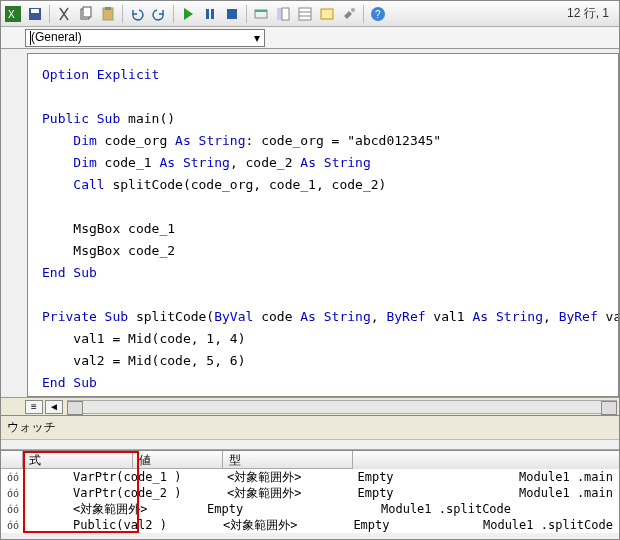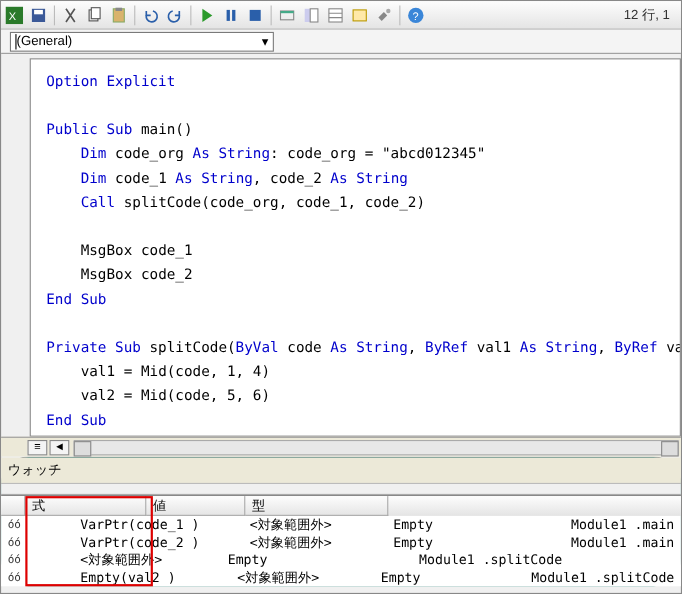--- a/index.html
+++ b/index.html
@@ -41,21 +41,21 @@
     align-items: center;
     gap: 6px;
     text-align: center;
   }
   .dropdown-bar {
     height: 22px;
     background: #f4f4f4;
     border-bottom: 1px solid #999;
     display: flex;
     align-items: center;
-    padding: 2px 8px;
+    padding: 2px 24px;
   }
   .dropdown-select {
     height: 18px;
     width: 240px;
     background: #fff;
     border: 1px solid #7a7a7a;
     font-size: 12px;
     padding: 0 4px;
     display: flex;
     align-items: center;
@@ -107,23 +107,22 @@
     position: absolute;
     top: 0;
     width: 14px;
     height: 12px;
     background: #ddd;
     border: 1px solid #888;
   }
   .h-scroll::before { left: -1px; }
   .h-scroll::after { right: -1px; }
   .watch-pane {
-    background: #0f766e;
+    background: #a3a3a3;
     border-top: 1px solid #888;
-    border-radius: 25px;
   }
   .watch-title {
     padding: 3px 6px;
     font-size: 12px;
     background: #ece9d8;
     border-bottom: 1px solid #bbb;
   }
   .watch-spacer {
     height: 10px;
     background: #f0f0f0;
@@ -349,21 +348,21 @@
         <div class="wcell wc4">Module1 .main</div>
       </div>
       <div class="watch-row">
         <div class="wcell wc0 glasses">óó</div>
         <div class="wcell wc2">&lt;対象範囲外&gt;</div>
         <div class="wcell wc3">Empty</div>
         <div class="wcell wc4">Module1 .splitCode</div>
       </div>
       <div class="watch-row">
         <div class="wcell wc0 glasses">óó</div>
-        <div class="wcell wc1">Empty(val2 )</div>
+        <div class="wcell wc1">Public(val2 )</div>
         <div class="wcell wc2">&lt;対象範囲外&gt;</div>
         <div class="wcell wc3">Empty</div>
         <div class="wcell wc4">Module1 .splitCode</div>
       </div>
     </div>
     <div class="red-box"></div>
   </div>
 </div>
 
 </body></html>

